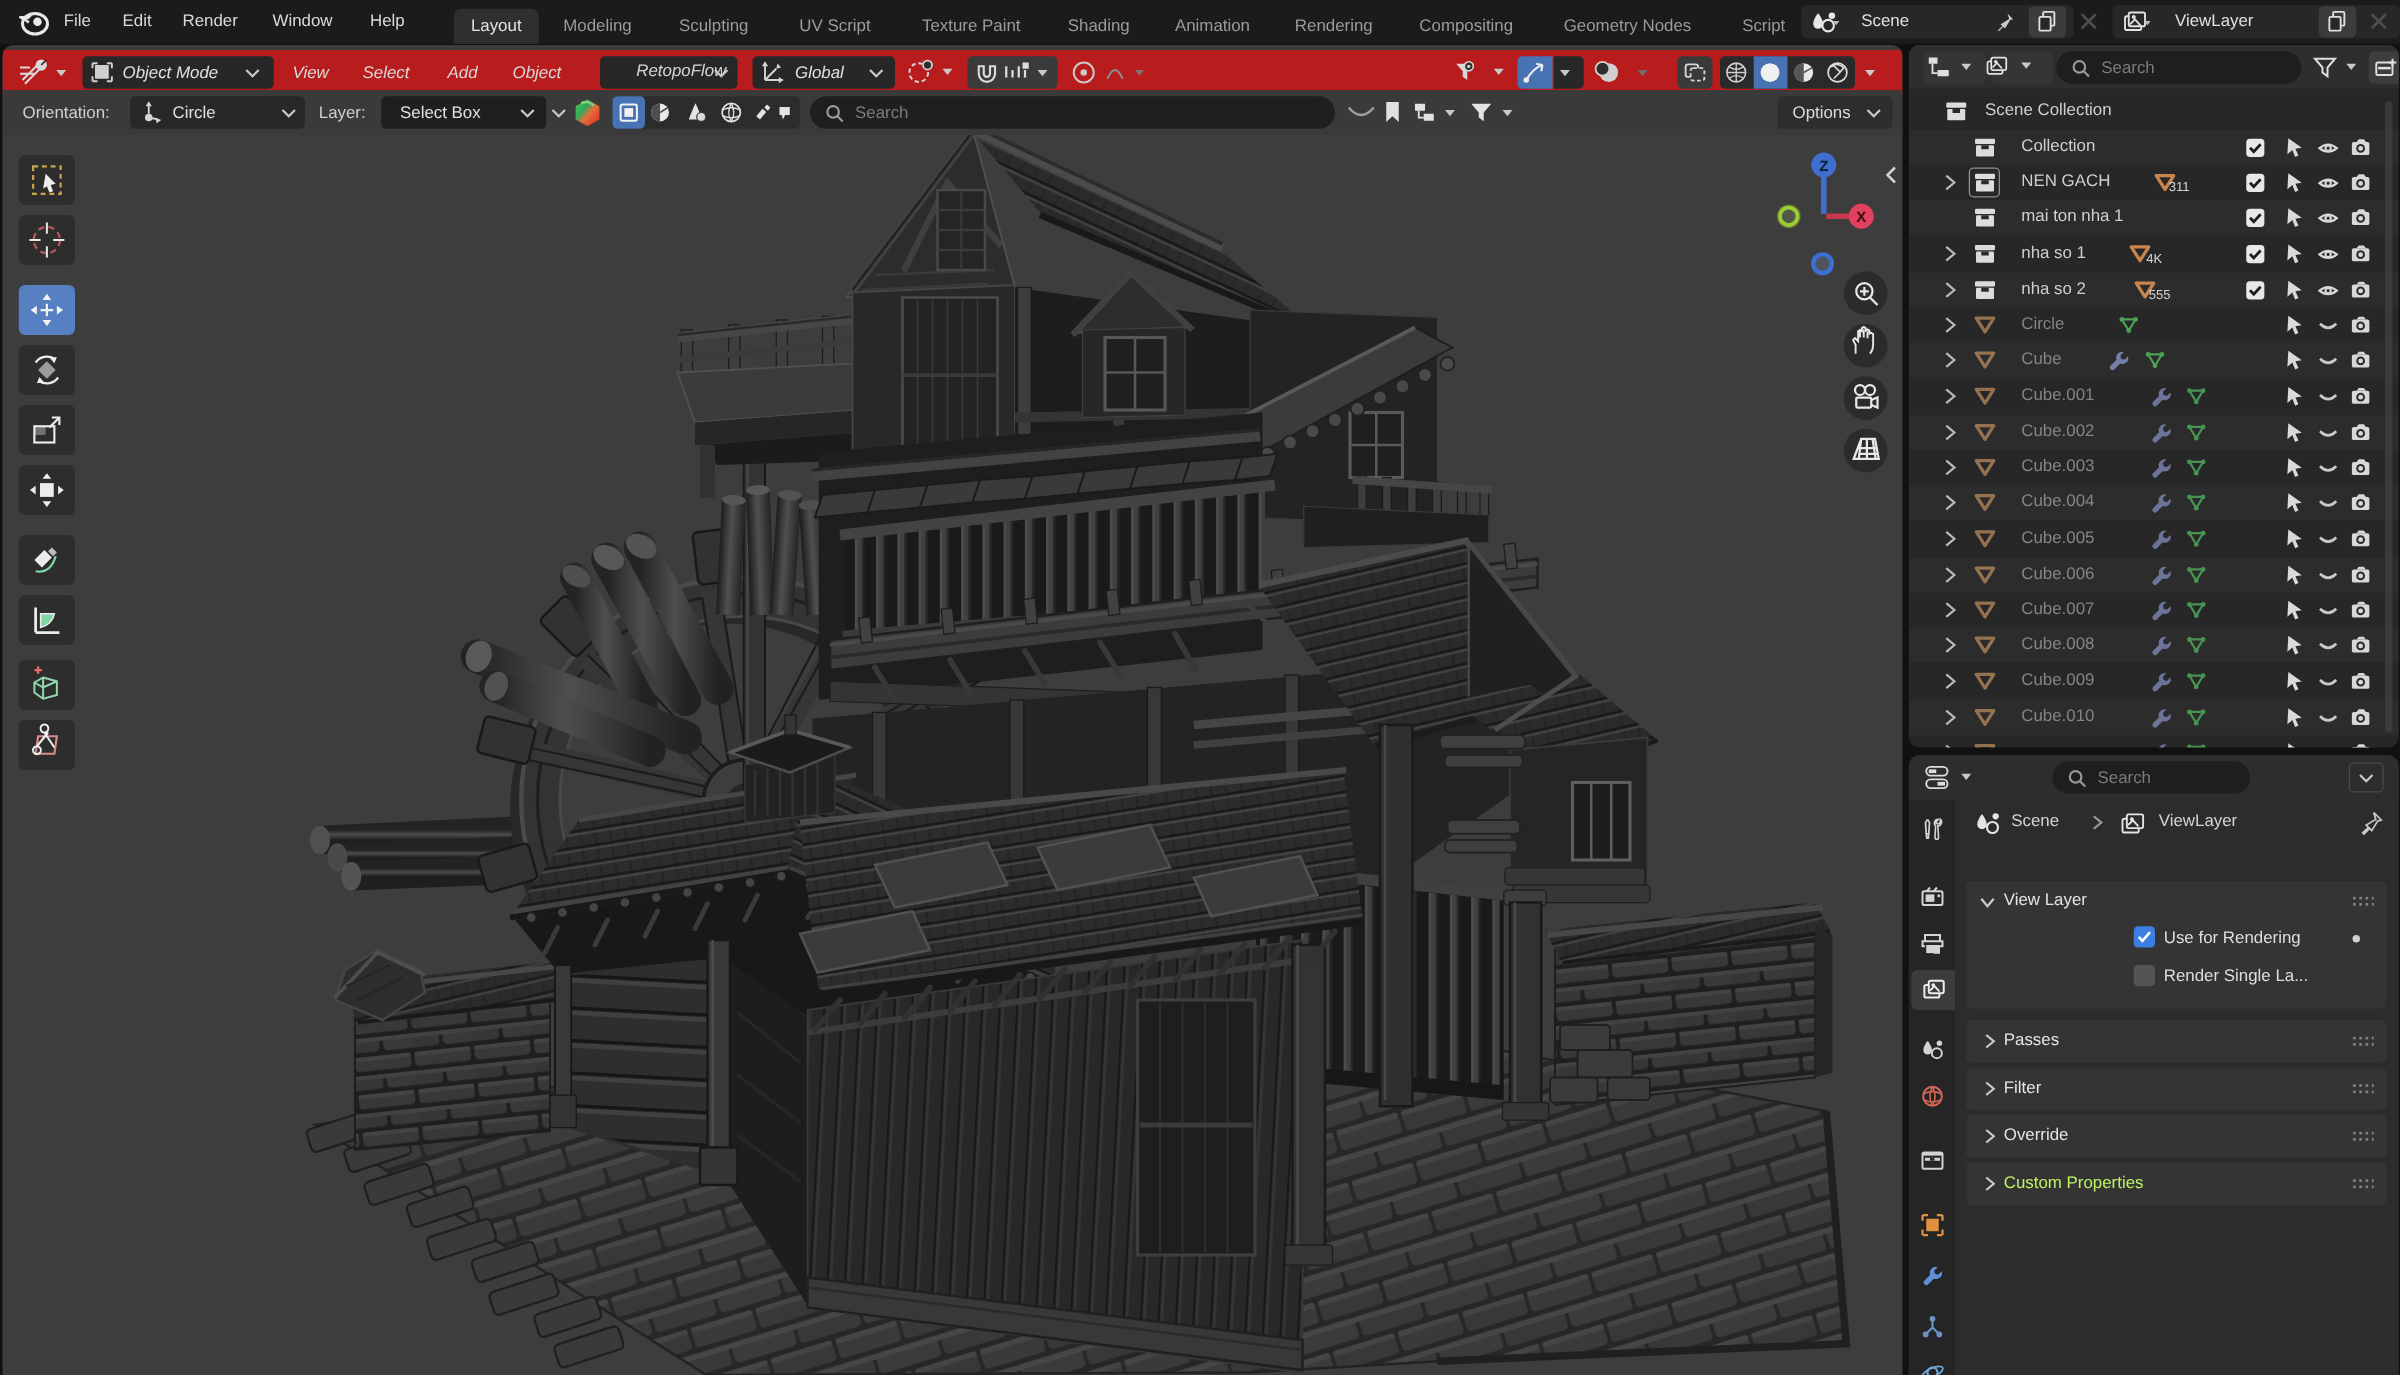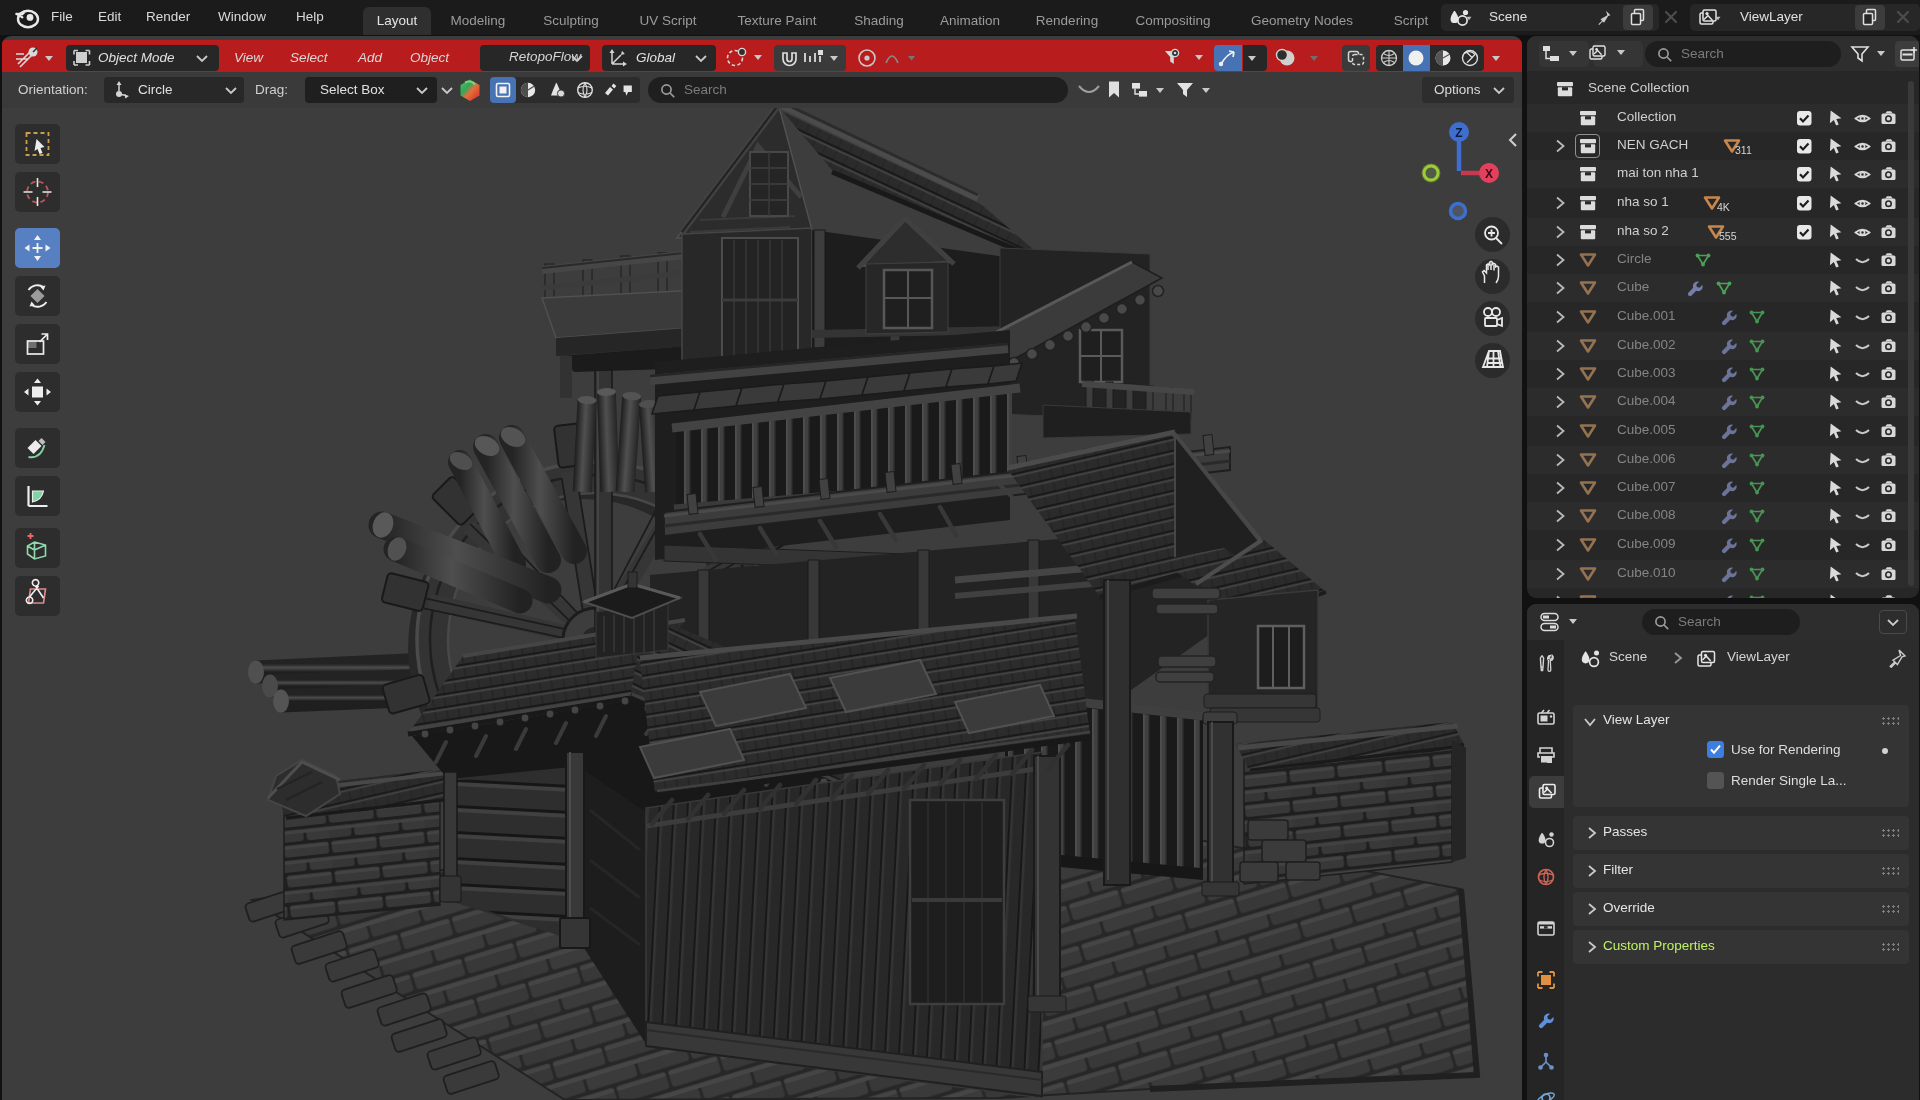--- a/index.html
+++ b/index.html
@@ -657,21 +657,21 @@
     <div class="wbtn" style="left:102px;top:5px;width:140px;height:26px;background:#282828;"></div>
     <svg style="position:absolute;left:108px;top:8px" width="22" height="20" viewBox="0 0 22 20">
       <circle cx="9" cy="14" r="3" fill="#d5d5d5"></circle>
         <path d="M9 11 l0 -7 M9 14 l7 1.5" stroke="#d5d5d5" stroke-width="1.5"></path>
       <path d="M9 1 l-2.5 4 5 0 z M19 16 l-4.5 -1.8 .8 4.4 z" fill="#d5d5d5"></path>
     </svg>
     <div class="hmenu" style="left:136px;color:#e0e0e0;">Circle</div>
     <svg style="position:absolute;left:222px;top:14px" width="14" height="9" viewBox="0 0 14 9">
         <path d="M2 2 l5 5 5-5" stroke="#c9c9c9" stroke-width="1.8" fill="none"></path>
       </svg>
-    <div class="hmenu" style="left:253px;color:#cfcfcf;">Drag:</div>
+    <div class="hmenu" style="left:253px;color:#cfcfcf;">Layer:</div>
     <div class="vfield" style="left:303px;top:5px;width:132px;height:26px;"></div>
     <div class="hmenu" style="left:318px;color:#e0e0e0;">Select Box</div>
     <svg style="position:absolute;left:413px;top:14px" width="14" height="9" viewBox="0 0 14 9">
         <path d="M2 2 l5 5 5-5" stroke="#c9c9c9" stroke-width="1.8" fill="none"></path>
       </svg>
     <svg style="position:absolute;left:438px;top:14px" width="14" height="9" viewBox="0 0 14 9">
         <path d="M2 2 l5 5 5-5" stroke="#c9c9c9" stroke-width="1.8" fill="none"></path>
       </svg>
 
     <svg style="position:absolute;left:456px;top:6px" width="24" height="24" viewBox="0 0 24 24">

